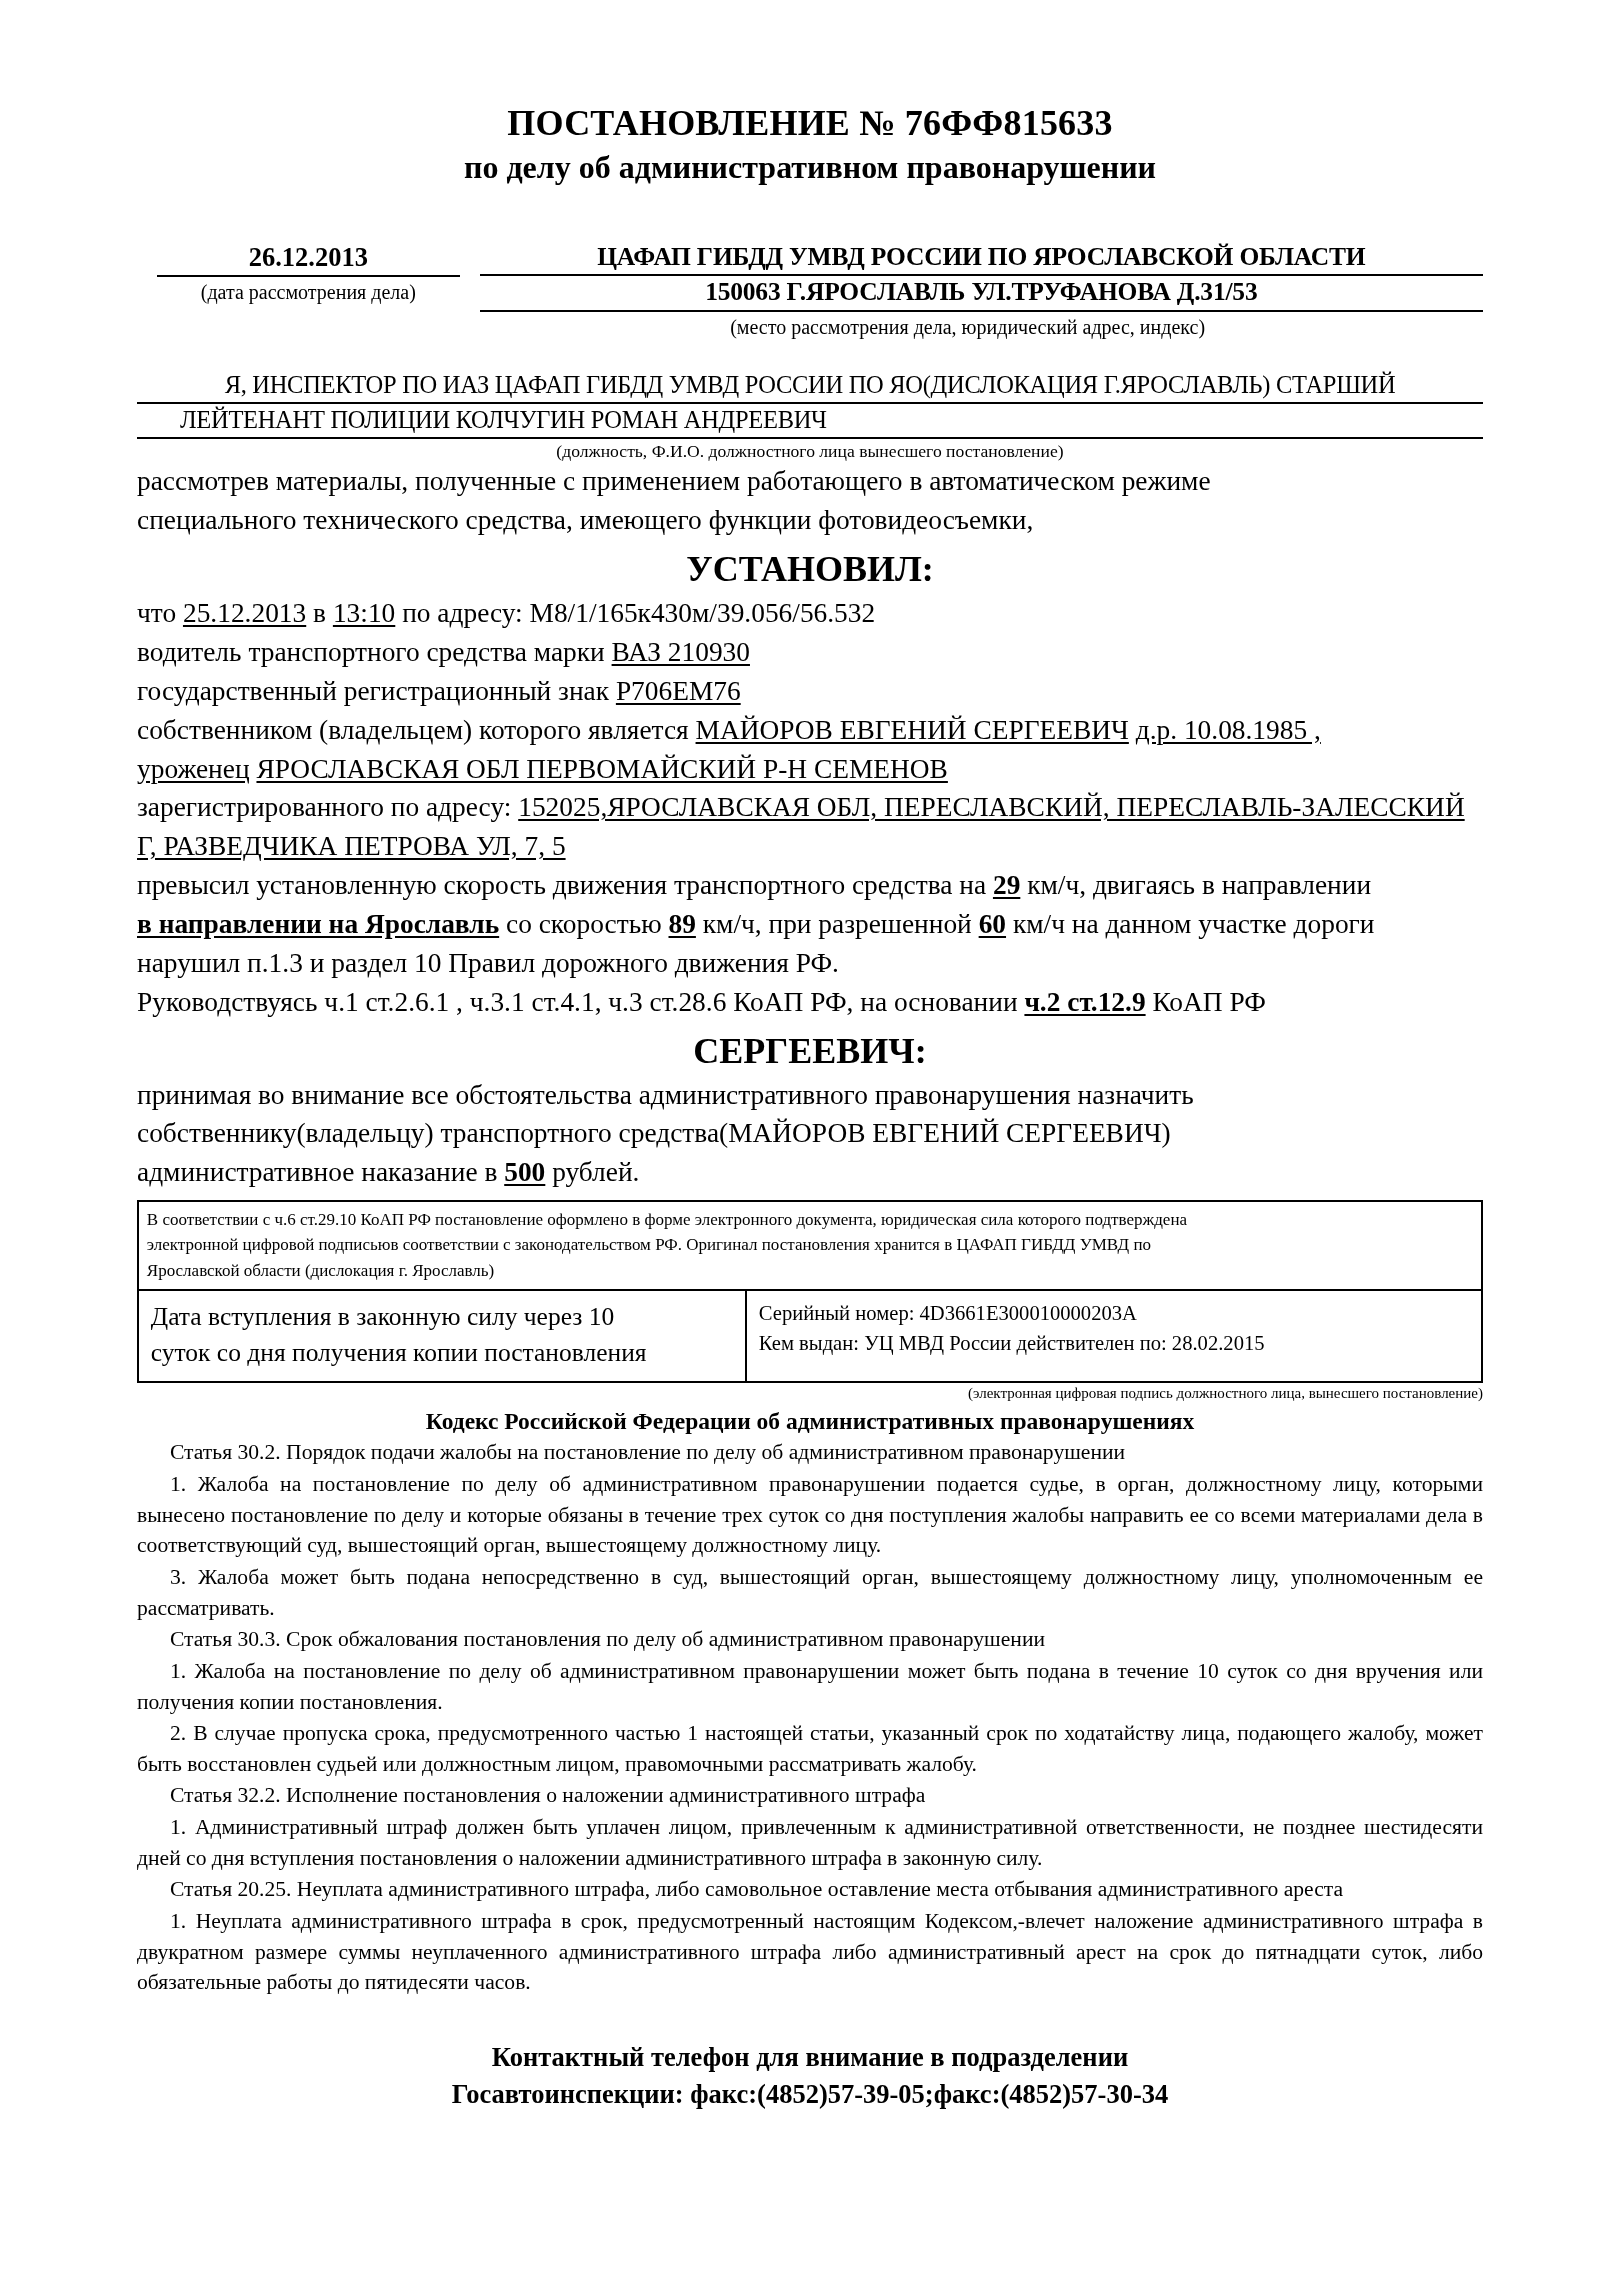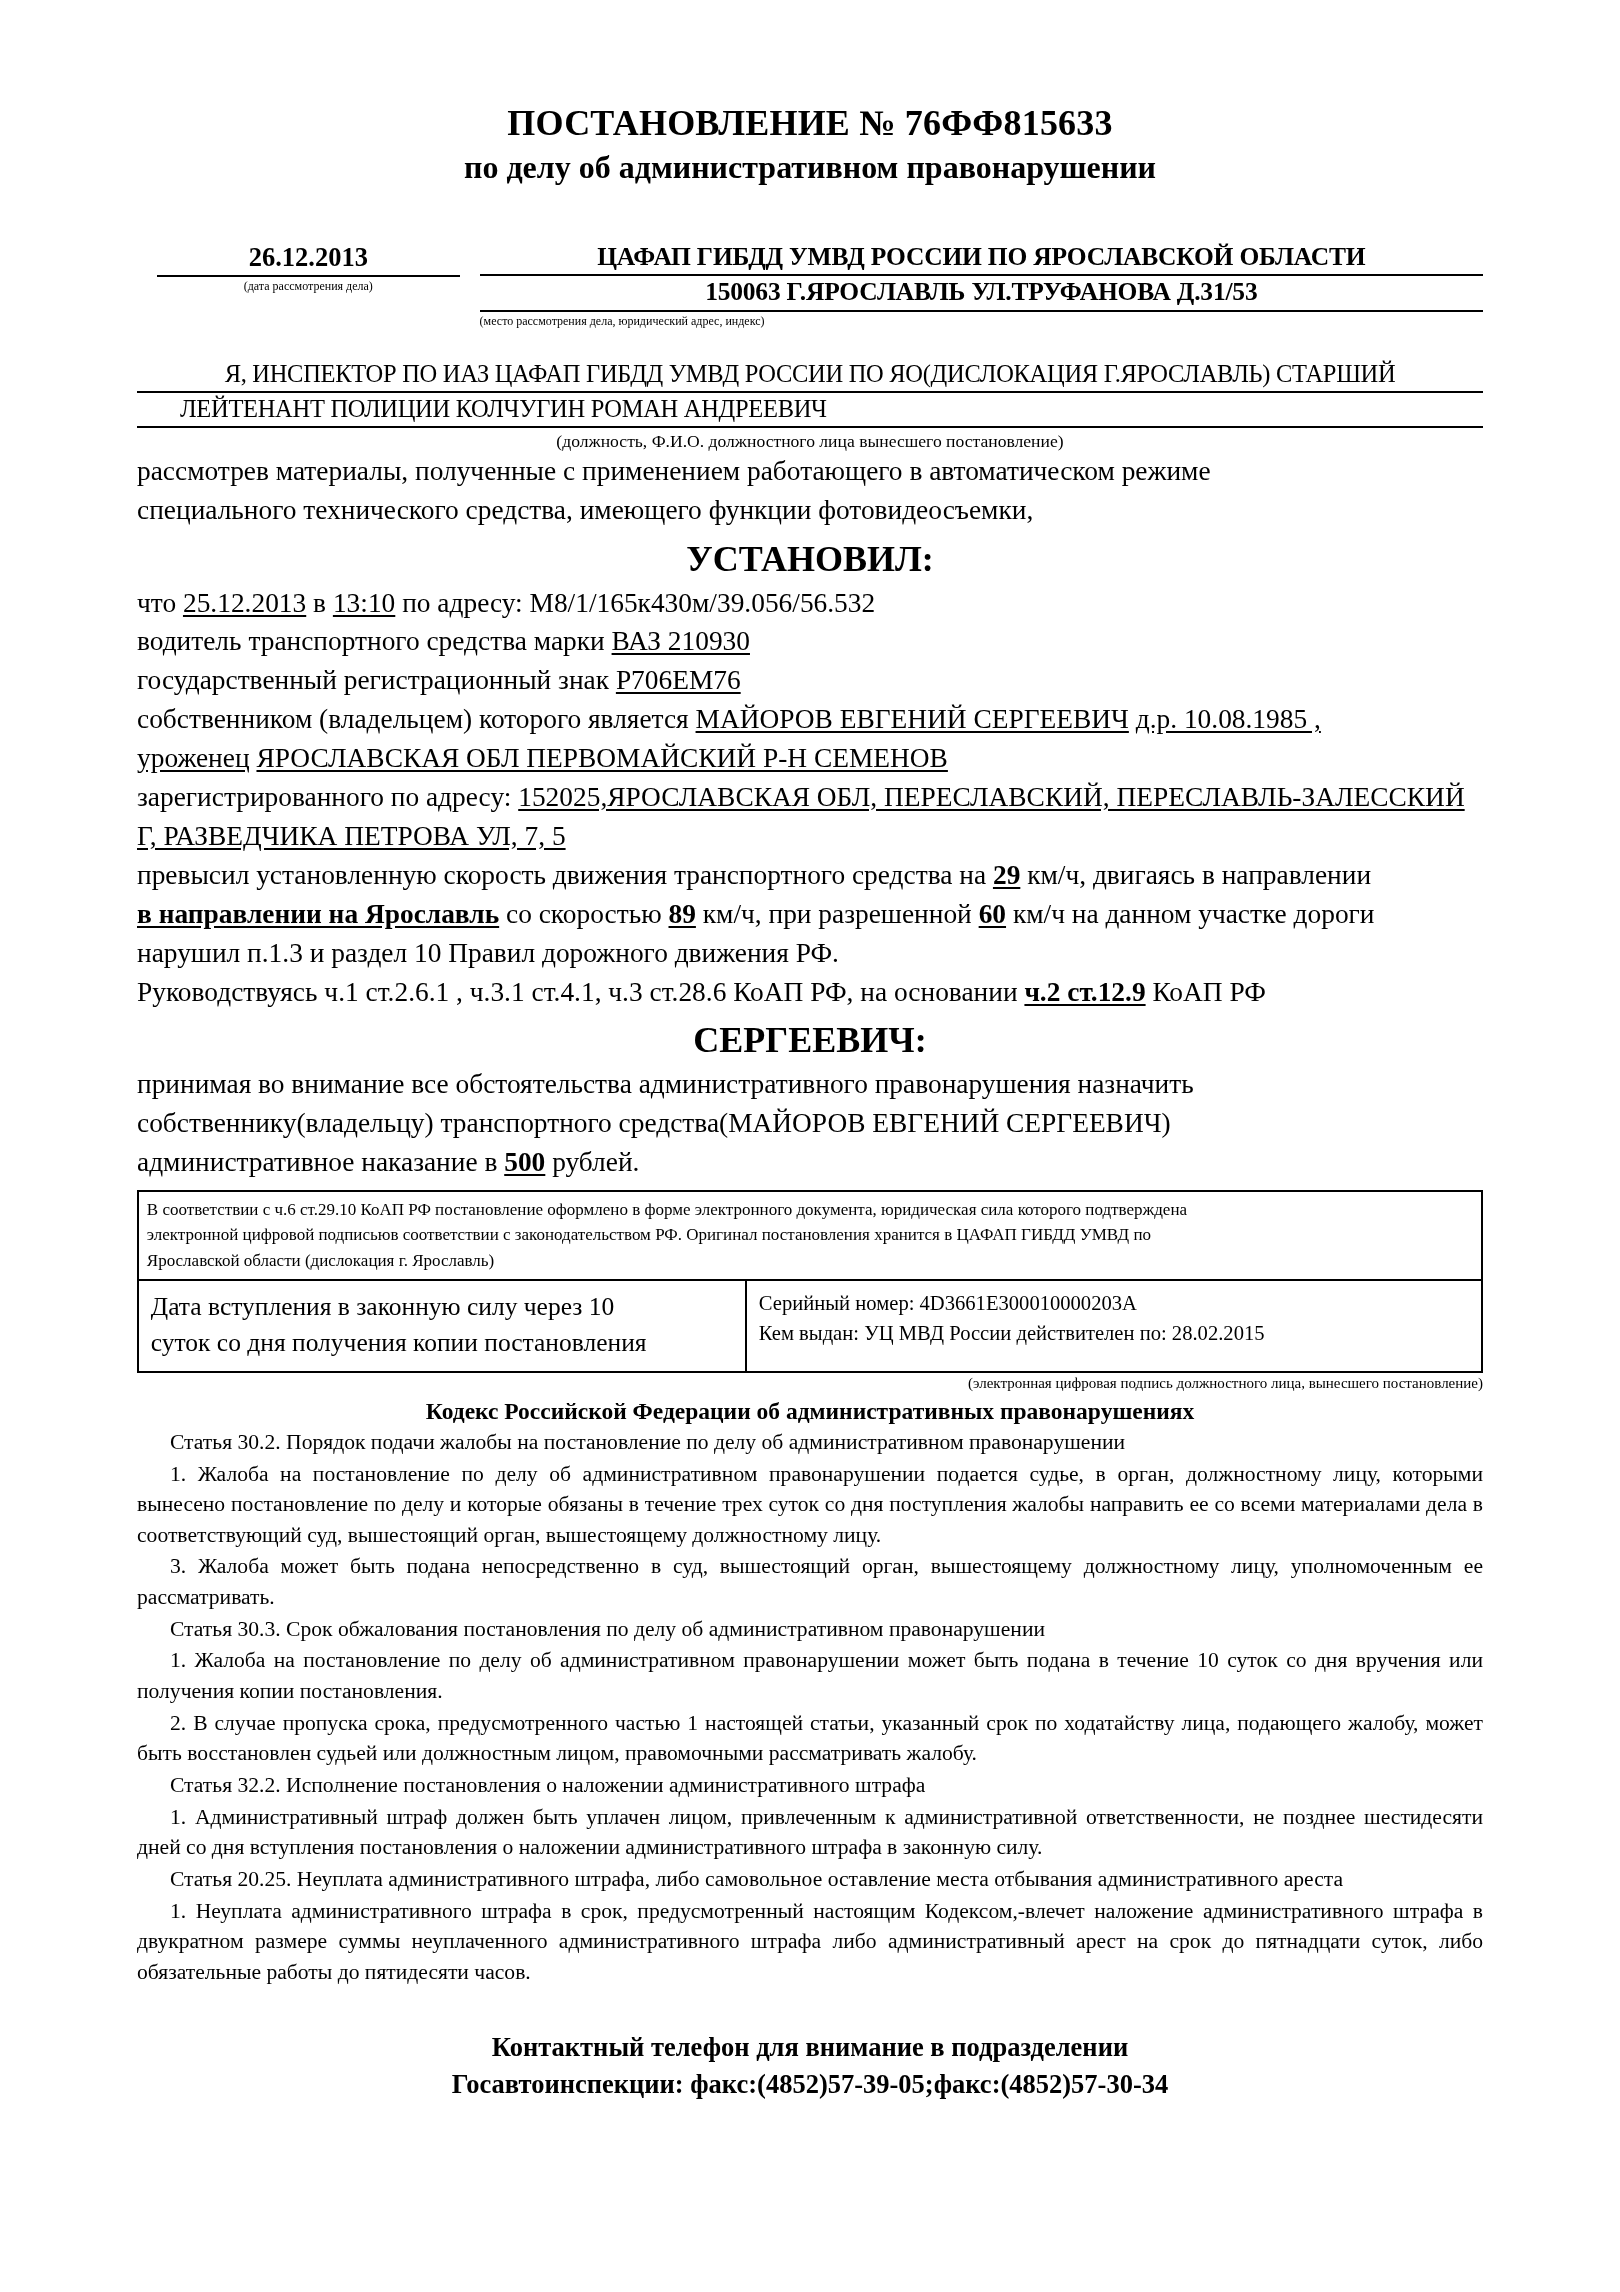--- a/index.html
+++ b/index.html
@@ -63,26 +63,26 @@
     line-height: 1.28;
     padding-bottom: 1px;
   }
   .ul-line.auth {
     font-size: 25.5px;
     letter-spacing: -0.2px;
     white-space: nowrap;
   }
   .caption {
     text-align: center;
-    font-size: 12px;
+    font-size: 20px;
     line-height: 1.3;
     margin-top: 2px;
   }
   .caption.right-ind {
-    text-align: left;
+    text-align: center;
     padding-right: 27.4px;
   }
 
   
   .official-block {
     margin-top: 29px;
   }
   .official-line {
     border-bottom: 2.5px solid #000;
     font-size: 24.5px;

